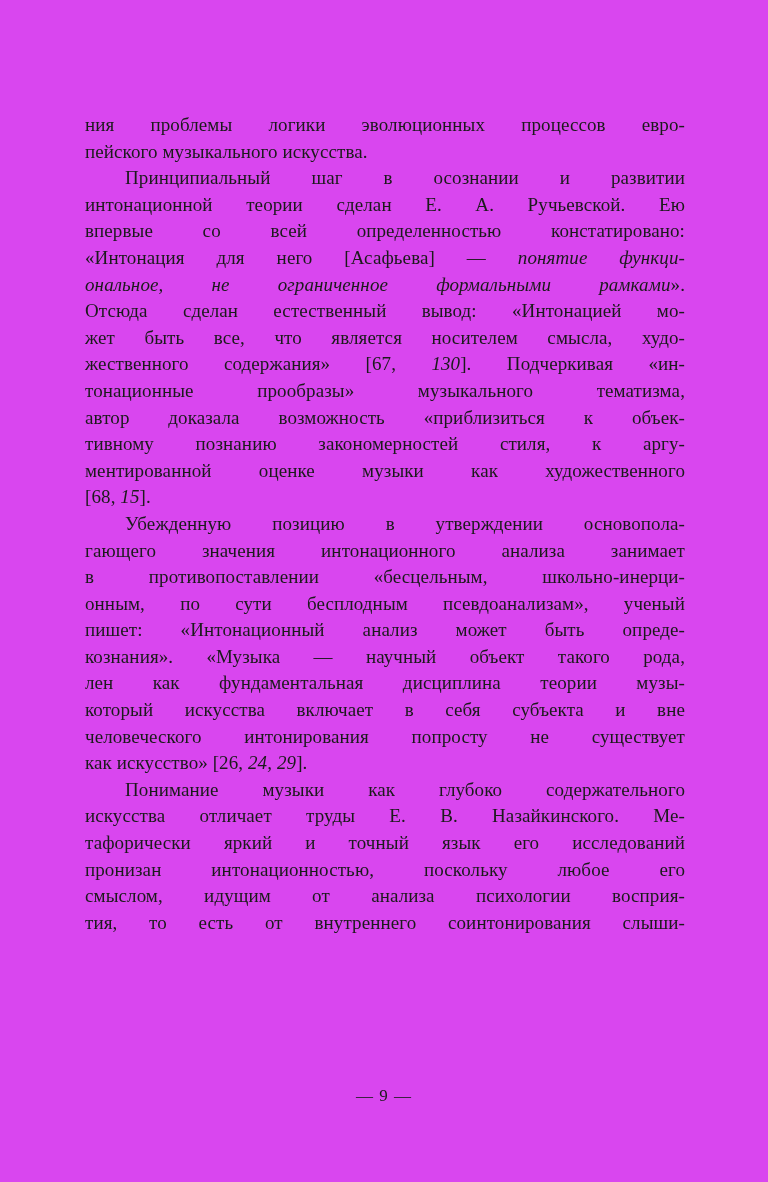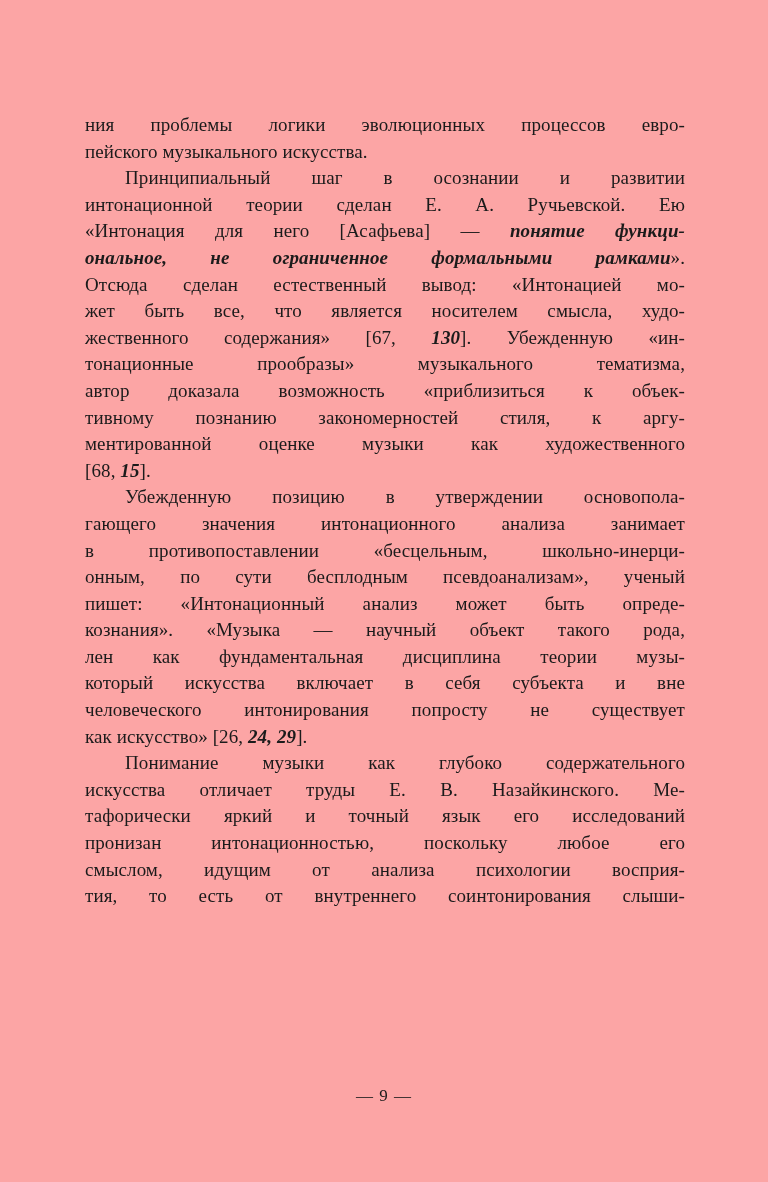--- a/index.html
+++ b/index.html
@@ -11,21 +11,21 @@
     width: 768px;
     height: 1182px;
     position: relative;
     overflow: hidden;
     font-family: "Liberation Serif", "DejaVu Serif", serif;
     color: #1b1b1b;
   }
   .page {
     position: absolute;
     inset: 0;
-    background: #fca5a5;
+    background: #d946ef;
   }
   .content {
     position: absolute;
     left: 85px;
     top: 112px;
     width: 600px;
     font-size: 19px;
     line-height: 26.6px;
   }
   .line {
@@ -35,21 +35,20 @@
     letter-spacing: 0.1px;
   }
   .line.indent {
     text-indent: 40px;
   }
   .line.no-just {
     text-align-last: left;
   }
   .it {
     font-style: italic;
-    font-weight: bold;
   }
   .page-number {
     position: absolute;
     left: 0;
     width: 768px;
     top: 1086px;
     text-align: center;
     font-size: 17px;
     letter-spacing: 1px;
     color: #1b1b1b;
@@ -57,25 +56,26 @@
 </style>
 </head>
 <body>
 
 <div class="page">
   <div class="content">
       <div class="line"><span>ния проблемы логики эволюционных процессов евро-</span></div>
       <div class="line no-just"><span>пейского музыкального искусства.</span></div>
       <div class="line indent"><span>Принципиальный шаг в осознании и развитии</span></div>
       <div class="line"><span>интонационной теории сделан Е. А. Ручьевской. Ею</span></div>
+      <div class="line"><span>впервые со всей определенностью констатировано:</span></div>
       <div class="line"><span>«Интонация для него [Асафьева] — </span><span class="it">понятие функци-</span></div>
       <div class="line"><span class="it">ональное, не ограниченное формальными рамками</span><span>».</span></div>
       <div class="line"><span>Отсюда сделан естественный вывод: «Интонацией мо-</span></div>
       <div class="line"><span>жет быть все, что является носителем смысла, худо-</span></div>
-      <div class="line"><span>жественного содержания» [67, </span><span class="it">130</span><span>]. Убежденную «ин-</span></div>
+      <div class="line"><span>жественного содержания» [67, </span><span class="it">130</span><span>]. Подчеркивая «ин-</span></div>
       <div class="line"><span>тонационные прообразы» музыкального тематизма,</span></div>
       <div class="line"><span>автор доказала возможность «приблизиться к объек-</span></div>
       <div class="line"><span>тивному познанию закономерностей стиля, к аргу-</span></div>
       <div class="line"><span>ментированной оценке музыки как художественного</span></div>
       <div class="line no-just"><span>[68, </span><span class="it">15</span><span>].</span></div>
       <div class="line indent"><span>Убежденную позицию в утверждении основопола-</span></div>
       <div class="line"><span>гающего значения интонационного анализа занимает</span></div>
       <div class="line"><span>в противопоставлении «бесцельным, школьно-инерци-</span></div>
       <div class="line"><span>онным, по сути бесплодным псевдоанализам», ученый</span></div>
       <div class="line"><span>пишет: «Интонационный анализ может быть опреде-</span></div>

